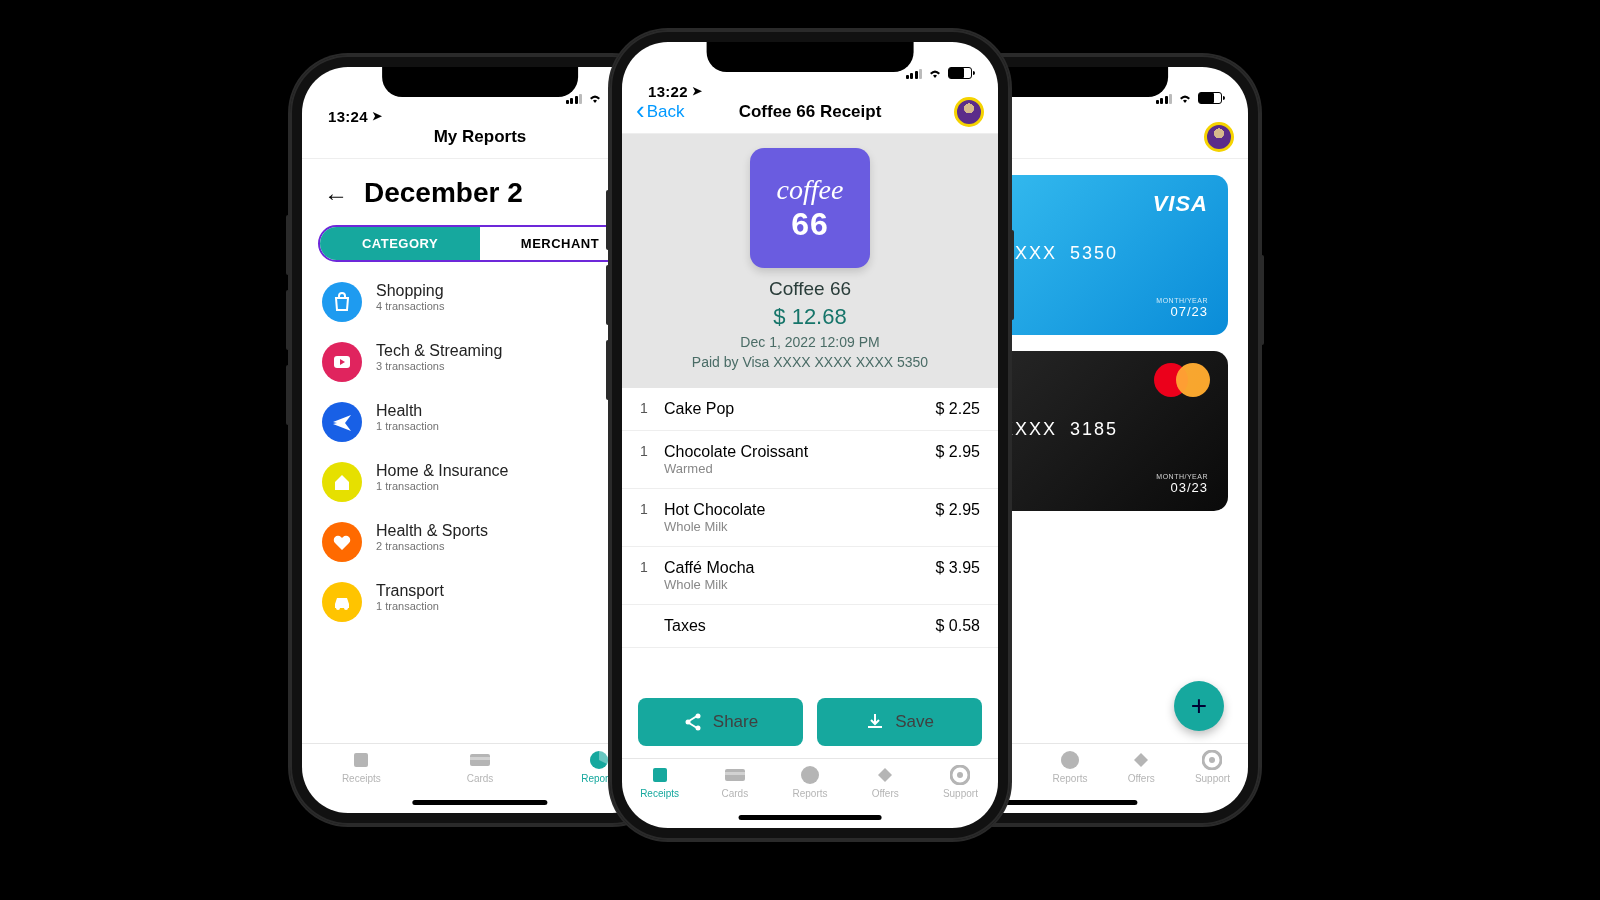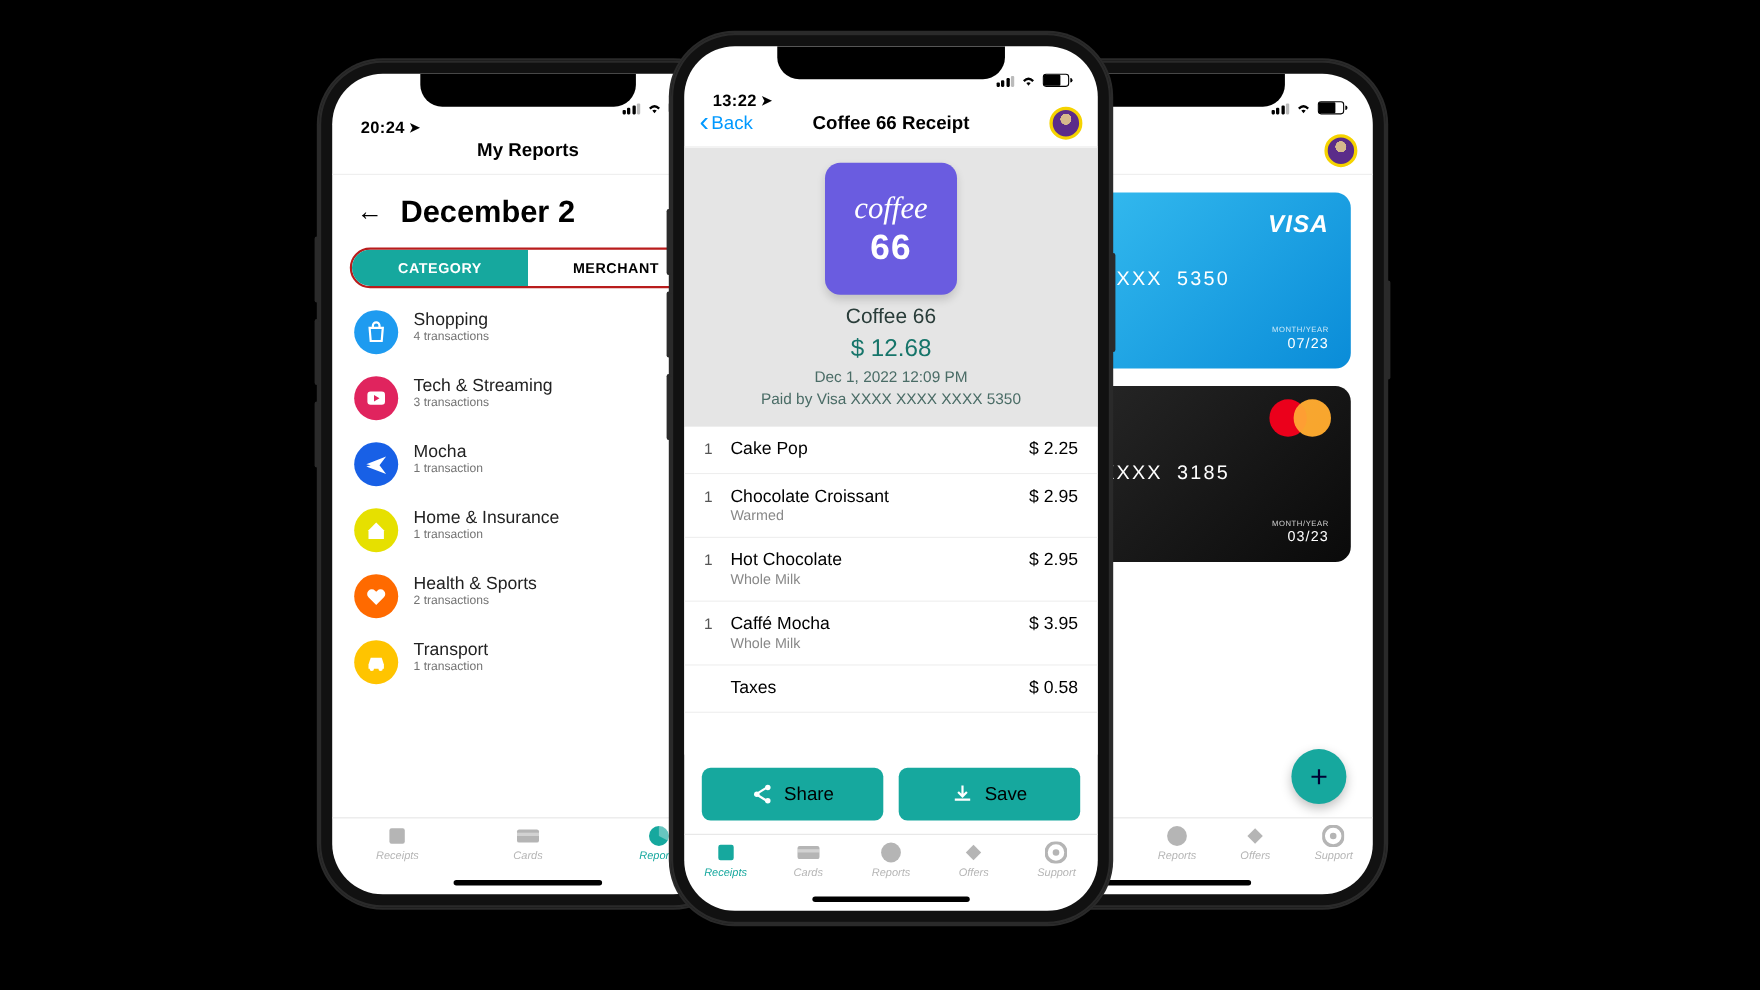--- a/index.html
+++ b/index.html
@@ -62,30 +62,30 @@
 .navbar { height:44px; display:flex; align-items:center; justify-content:center; position:relative; border-bottom:1px solid #eee; }
 .navbar .title { font-size:17px; font-weight:600; }
 .navbar .back { position:absolute; left:14px; color:#0099ff; font-size:17px; display:flex; align-items:center; gap:2px; cursor:pointer;}
 .navbar .back .chev { font-size:26px; line-height:0; margin-top:-4px;}
 .navbar .avatar { position:absolute; right:14px; width:30px;height:30px;border-radius:50%; background: radial-gradient(circle at 50% 35%, #d6b98c 0 25%, transparent 26%), #5b2c8a; border:3px solid #f5d300; }
 
 .content { flex:1; overflow:hidden; display:flex; flex-direction:column; }
 
 
 .tabbar { height:70px; border-top:1px solid #e6e6e6; display:flex; padding-top:6px;}
-.tabbar .tab { flex:1; display:flex; flex-direction:column; align-items:center; gap:3px; color:#b5b5b5; font-size:10px; cursor:pointer;font-style:italic;}
+.tabbar .tab { flex:1; display:flex; flex-direction:column; align-items:center; gap:3px; color:#b5b5b5; font-size:10px; cursor:pointer;}
 .tabbar .tab.active { color:#16a89e; }
 .tabbar .tab .ti { width:22px; height:20px; display:flex;align-items:center;justify-content:center;}
 .homebar { position:absolute; bottom:8px; left:50%; transform:translateX(-50%); width:38%; height:5px; background:#000; border-radius:4px; z-index:60;}
 
 
 .month-head { display:flex; align-items:center; gap:16px; padding:18px 22px 12px; }
 .month-head .arrow { font-size:24px; font-weight:700; cursor:pointer;}
 .month-head .mtitle { font-size:28px; font-weight:600; }
-.seg { margin:4px 16px 10px; display:flex; border:2px solid #b91c1c; border-radius:22px; overflow:hidden; }
+.seg { margin:4px 16px 10px; display:flex; border:2px solid #6d28d9; border-radius:22px; overflow:hidden; }
 .seg .segbtn { flex:1; text-align:center; padding:9px 4px; font-size:13px; font-weight:700; letter-spacing:0.5px; cursor:pointer;}
 .seg .segbtn.active { background:#16a89e; color:#fff; }
 .catlist { flex:1; overflow:hidden; }
 .catitem { display:flex; gap:14px; padding:10px 20px; cursor:pointer;}
 .caticon { width:40px;height:40px;border-radius:50%; display:flex;align-items:center;justify-content:center; color:#fff;}
 .cattxt .n { font-size:16px; color:#222; }
 .cattxt .s { font-size:11px; color:#737373; }
 
 
 .receipt-hero { background:#e5e5e5; padding:14px 0 18px; text-align:center; color:#3a5a56; }
@@ -95,21 +95,21 @@
 .hero-merchant { font-size:19px; color:#2a3d3a; margin-top:4px;}
 .hero-total { font-size:22px; font-weight:500; color:#16756a; margin-top:4px;}
 .hero-meta { font-size:14px; color:#4a6c66; margin-top:4px;}
 .lineitems { flex:1; background:#fff; }
 .lineitem { display:flex; padding:12px 18px; border-bottom:1px solid #eee; font-size:16px;}
 .lineitem .qty { width:16px; color:#555; font-size:14px;}
 .lineitem .liname { flex:1; padding-left:8px; }
 .lineitem .liname .sub { font-size:13px; color:#888; display:block;}
 .lineitem .liprice { font-weight:400; }
 .actionrow { display:flex; gap:14px; padding:12px 16px; }
-.actbtn { flex:1; background:#16a89e; color:#000000; border-radius:8px; padding:14px 0; display:flex;align-items:center;justify-content:center; gap:10px; font-size:17px; cursor:pointer;}
+.actbtn { flex:1; background:#16a89e; color:#404040; border-radius:8px; padding:14px 0; display:flex;align-items:center;justify-content:center; gap:10px; font-size:17px; cursor:pointer;}
 
 
 .cardstack { flex:1; padding:16px 20px; display:flex; flex-direction:column; gap:16px; position:relative;}
 .ccard { height:160px; border-radius:14px; padding:18px 20px; color:#fff; position:relative; font-family: "Courier New", monospace;}
 .ccard.visa { background: linear-gradient(135deg,#3cc3f3 0%, #0a8cd8 100%);}
 .ccard.mc   { background: linear-gradient(135deg,#2b2b2b 0%, #0a0a0a 100%);}
 .ccard .brand { position:absolute; top:16px; right:20px; font-family:-apple-system,Helvetica,Arial,sans-serif; font-weight:800; font-style:italic; letter-spacing:1px; font-size:22px;}
 .mc-circles { position:absolute; top:12px; right:18px; width:56px; height:36px;}
 .mc-circles .c { position:absolute; width:34px;height:34px;border-radius:50%;}
 .mc-circles .c.r{background:#eb001b;left:0}.mc-circles .c.y{background:#f79e1b;right:0;mix-blend-mode:screen;}
@@ -125,21 +125,21 @@
 </head>
 <body>
 
 <div class="stage">
 
   <div class="phone left">
     <div class="screen">
       <div class="notch"></div>
       <div class="statusbar">
         <div class="time">
-            <span>20:24</span>
+            <span>13:24</span>
             <span class="loc-arrow">➤</span>
           </div>
         <div class="sb-right">
           <div class="sig">
               <span></span>
               <span></span>
               <span></span>
               <span></span>
             </div>
           <div>
@@ -188,21 +188,21 @@
                 <div class="s">3 transactions</div>
               </div>
             </div>
             <div class="catitem">
               <div class="caticon" style="background:#1860e6">
                 <svg width="22" height="22" viewBox="0 0 22 22" fill="#fff">
                   <path d="M2 11l18-7-6 8 6 8-18-7 4-1z"></path>
                 </svg>
               </div>
               <div class="cattxt">
-                <div class="n">Mocha</div>
+                <div class="n">Health</div>
                 <div class="s">1 transaction</div>
               </div>
             </div>
             <div class="catitem">
               <div class="caticon" style="background:#e6e000">
                 <svg width="20" height="20" viewBox="0 0 20 20" fill="#fff">
                   <path d="M3 10l7-7 7 7v8H3z"></path>
                 </svg>
               </div>
               <div class="cattxt">

